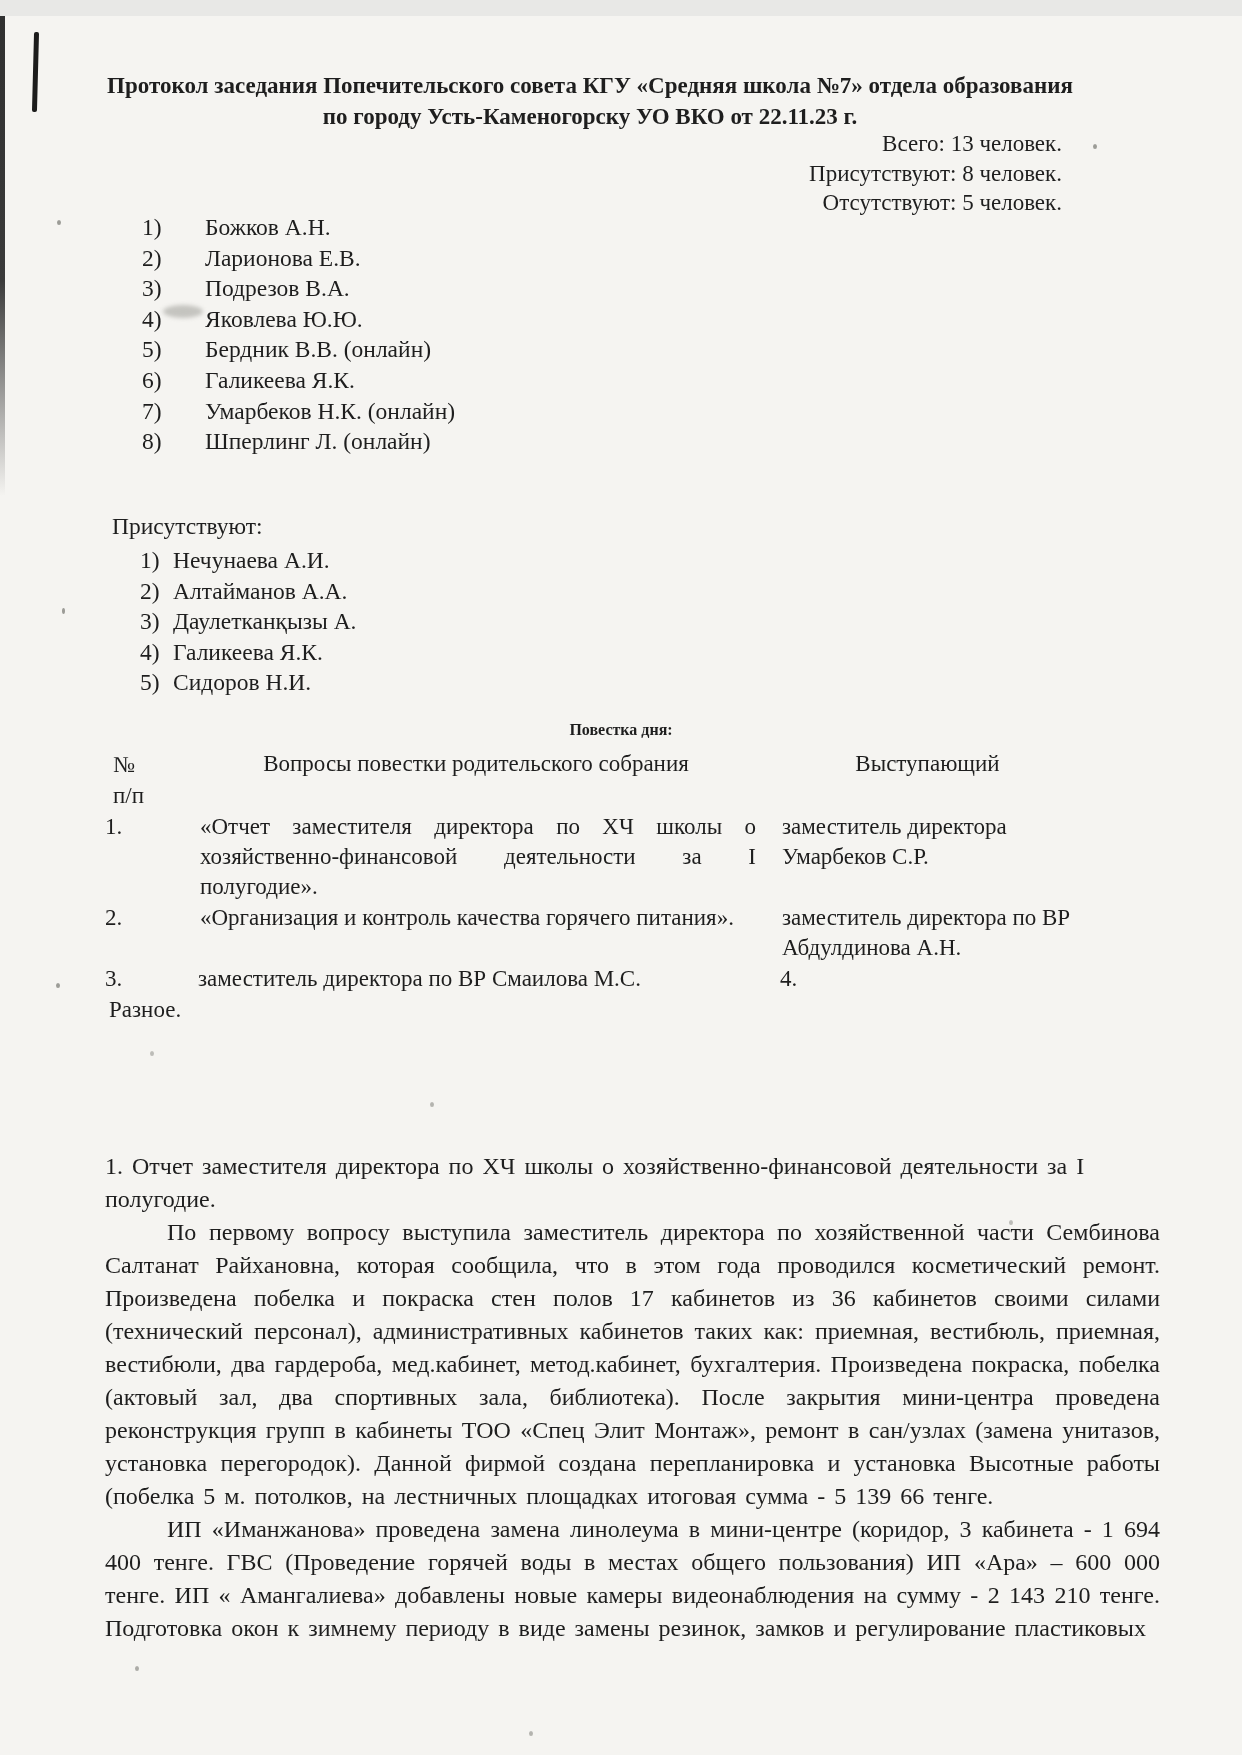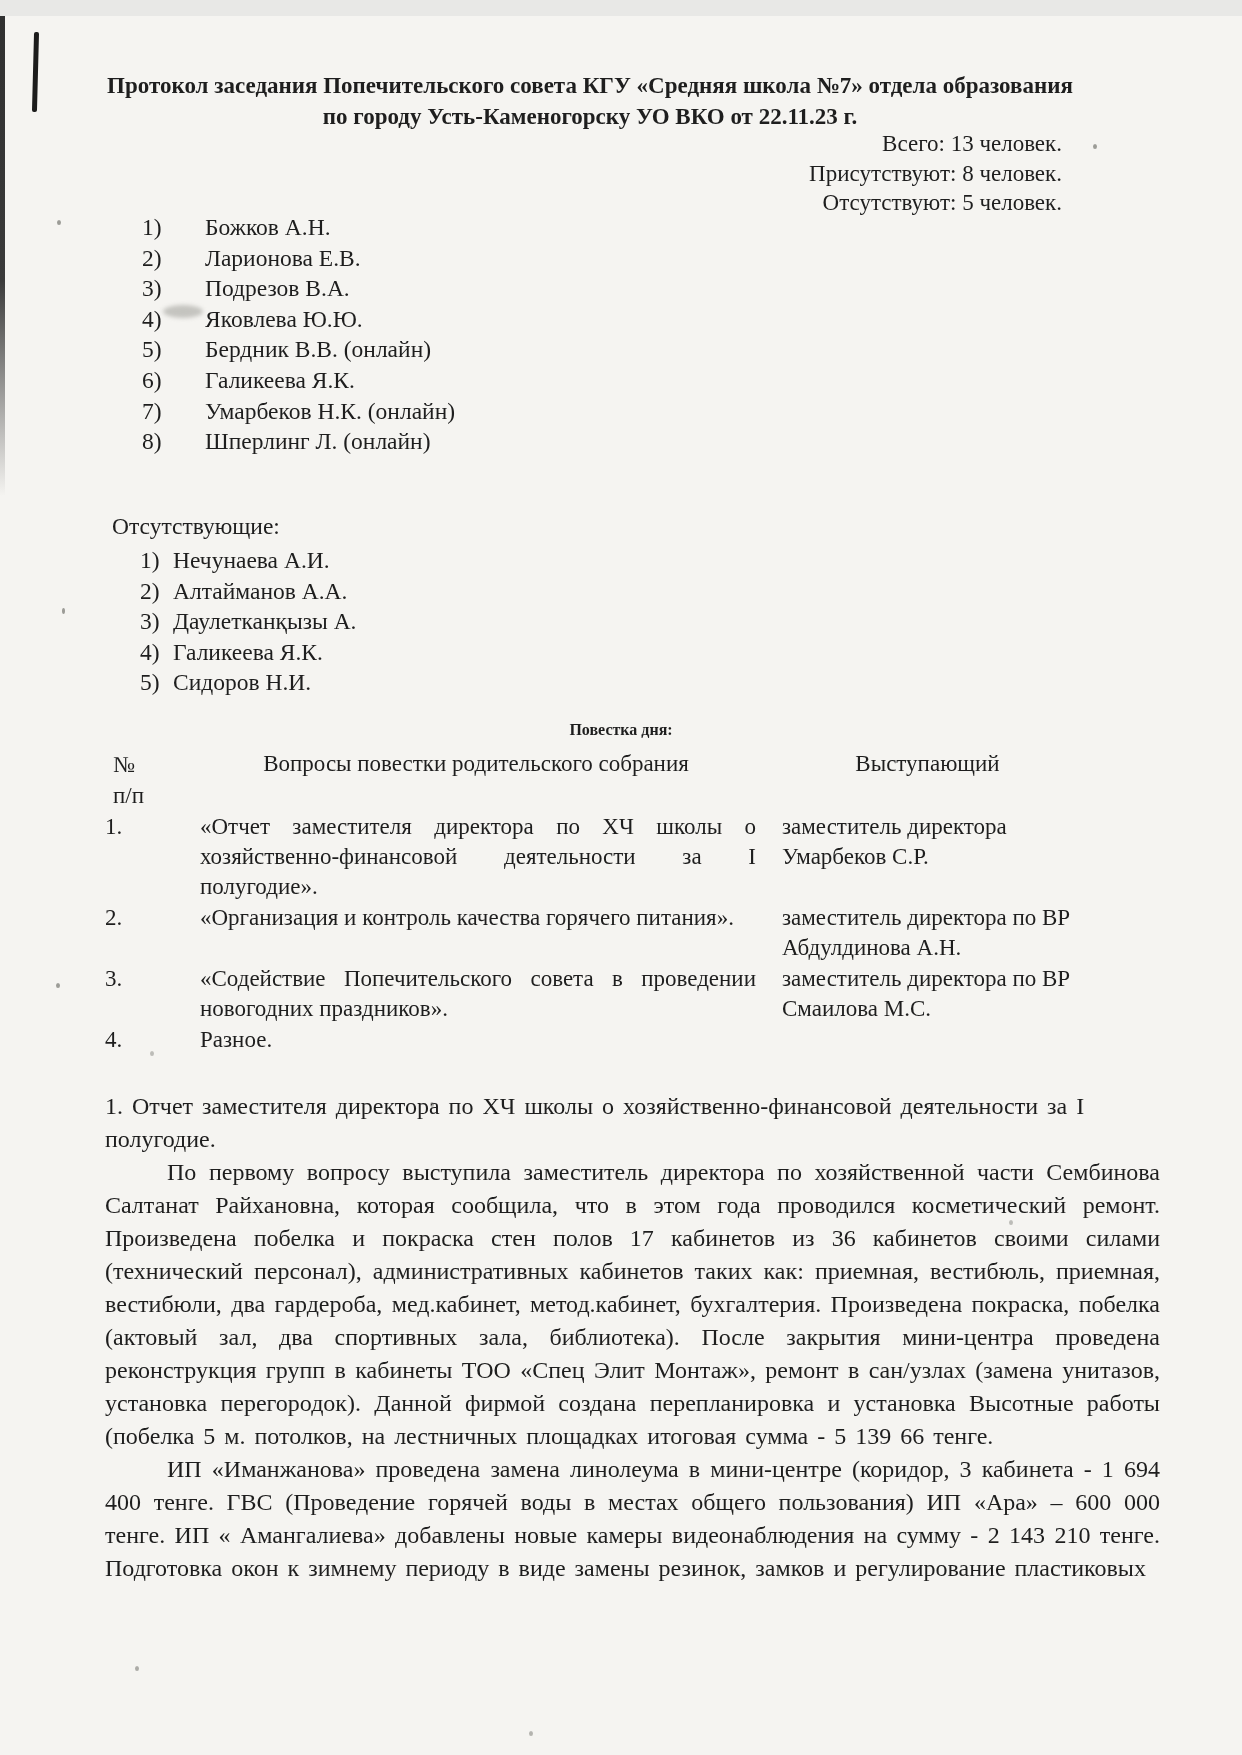--- a/index.html
+++ b/index.html
@@ -69,21 +69,21 @@
   }
   .agenda .cell{padding-bottom:1px;}
   .agenda .no-head{padding-left:8px;line-height:31px;}
   .agenda .q-head{text-align:center;}
   .agenda .s-head{text-align:center;}
   .agenda .q{text-align:justify;padding-left:4px;}
   .agenda .s{padding-left:2px;}
 
   
   .body-block{
-    position:absolute;top:1074px;left:105px;width:1055px;
+    position:absolute;top:1134px;left:105px;width:1055px;
     font-size:24px;line-height:33px;word-spacing:3px;
   }
   .body-heading{margin:0 0 0 0;}
   .body-block p{margin:0;text-indent:62px;text-align:justify;}
 </style>
 </head>
 <body>
 
 <div class="page">
 
@@ -141,21 +141,21 @@
         <span class="no">7)</span>
         <span>Умарбеков Н.К. (онлайн)</span>
       </div>
     <div class="p-item">
         <span class="no">8)</span>
         <span>Шперлинг Л. (онлайн)</span>
       </div>
   </div>
 
   <div class="absent-block">
-    <div class="block-heading">Отсутствующие:</div>
+    <div class="block-heading">Присутствуют:</div>
     <div class="a-item">
         <span class="no">1)</span>
         <span>Нечунаева А.И.</span>
       </div>
     <div class="a-item">
         <span class="no">2)</span>
         <span>Алтайманов А.А.</span>
       </div>
     <div class="a-item">
         <span class="no">3)</span>
@@ -183,21 +183,20 @@
 
     <div class="cell no">1.</div>
     <div class="cell q">«Отчет заместителя директора по ХЧ школы о хозяйственно-финансовой деятельности за I полугодие».</div>
     <div class="cell s">заместитель директора Умарбеков С.Р.</div>
 
     <div class="cell no">2.</div>
     <div class="cell q">«Организация и контроль качества горячего питания».</div>
     <div class="cell s">заместитель директора по ВР Абдулдинова А.Н.</div>
 
     <div class="cell no">3.</div>
-    <div class="cell q">«Содействие Попечительского совета в проведении новогодних праздников».</div>
     <div class="cell s">заместитель директора по ВР Смаилова М.С.</div>
 
     <div class="cell no">4.</div>
     <div class="cell q">Разное.</div>
   </div>
 
   <div class="body-block">
     <div class="body-heading">1. Отчет заместителя директора по ХЧ школы о хозяйственно-финансовой деятельности за I полугодие.</div>
     <p>По первому вопросу выступила заместитель директора по хозяйственной части Сембинова Салтанат Райхановна, которая сообщила, что в этом года проводился косметический ремонт. Произведена побелка и покраска стен полов 17 кабинетов из 36 кабинетов своими силами (технический персонал), административных кабинетов таких как: приемная, вестибюль, приемная, вестибюли, два гардероба, мед.кабинет, метод.кабинет, бухгалтерия. Произведена покраска, побелка (актовый зал, два спортивных зала, библиотека). После закрытия мини-центра проведена реконструкция групп в кабинеты ТОО «Спец Элит Монтаж», ремонт в сан/узлах (замена унитазов, установка перегородок). Данной фирмой создана перепланировка и установка Высотные работы (побелка 5 м. потолков, на лестничных площадках итоговая сумма - 5 139 66 тенге.</p>
     <p>ИП «Иманжанова» проведена замена линолеума в мини-центре (коридор, 3 кабинета - 1 694 400 тенге. ГВС (Проведение горячей воды в местах общего пользования) ИП «Ара» – 600 000 тенге. ИП « Амангалиева» добавлены новые камеры видеонаблюдения на сумму - 2 143 210 тенге. Подготовка окон к зимнему периоду в виде замены резинок, замков и регулирование пластиковых</p>

